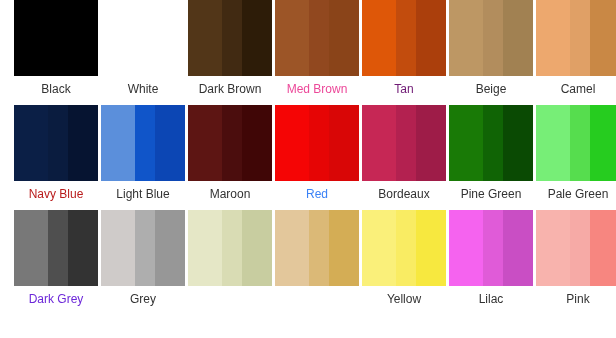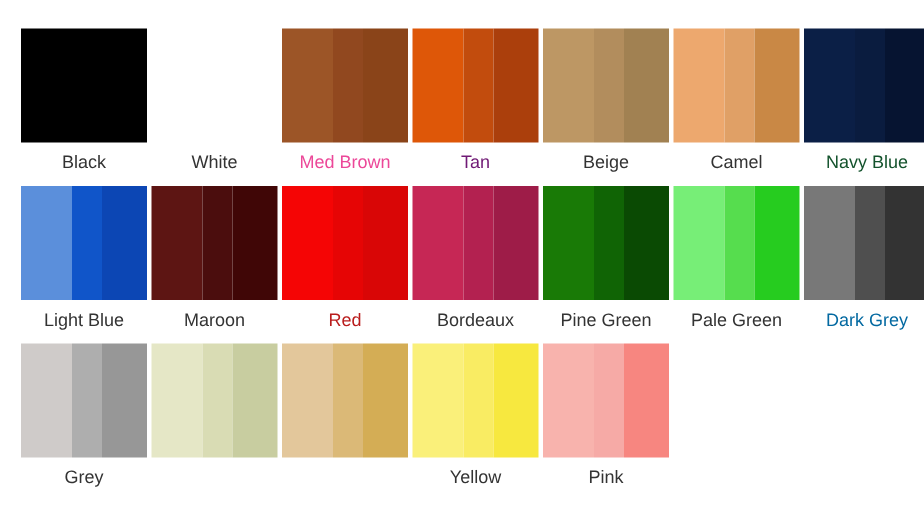--- a/index.html
+++ b/index.html
@@ -13,21 +13,20 @@
     font-family: "Liberation Sans", sans-serif;
     overflow: hidden;
   }
   #palette-grid {
     display: grid;
     grid-template-columns: repeat(7, 84px);
     grid-template-rows: repeat(3, 103px);
     column-gap: 3px;
     row-gap: 2px;
     padding-left: 14px;
-    padding-top: 19px;
     box-sizing: border-box;
   }
   .swatch-cell {
     display: flex;
     flex-direction: column;
     align-items: stretch;
     width: 84px;
   }
   .swatch-bands {
     display: flex;
@@ -65,20 +64,28 @@
     <div class="swatch-cell">
       <div class="swatch-bands">
         <div class="band band-a" style="background-color: rgb(255, 255, 255);"></div>
         <div class="band band-b" style="background-color: rgb(255, 255, 255);"></div>
         <div class="band band-c" style="background-color: rgb(255, 255, 255);"></div>
       </div>
       <div class="swatch-label" style="color: rgb(51, 51, 51);">White</div>
     </div>
     <div class="swatch-cell">
       <div class="swatch-bands">
+        <div class="band band-a" style="background-color: rgb(82, 54, 24);"></div>
+        <div class="band band-b" style="background-color: rgb(65, 42, 18);"></div>
+        <div class="band band-c" style="background-color: rgb(45, 28, 8);"></div>
+      </div>
+      <div class="swatch-label" style="color: rgb(51, 51, 51);">Dark Brown</div>
+    </div>
+    <div class="swatch-cell">
+      <div class="swatch-bands">
         <div class="band band-a" style="background-color: rgb(156, 85, 39);"></div>
         <div class="band band-b" style="background-color: rgb(145, 72, 31);"></div>
         <div class="band band-c" style="background-color: rgb(138, 68, 25);"></div>
       </div>
       <div class="swatch-label" style="color: #ec4899;">Med Brown</div>
     </div>
     <div class="swatch-cell">
       <div class="swatch-bands">
         <div class="band band-a" style="background-color: rgb(222, 87, 8);"></div>
         <div class="band band-b" style="background-color: rgb(194, 76, 13);"></div>
@@ -101,21 +108,21 @@
         <div class="band band-c" style="background-color: rgb(201, 136, 69);"></div>
       </div>
       <div class="swatch-label" style="color: rgb(51, 51, 51);">Camel</div>
     </div>
     <div class="swatch-cell">
       <div class="swatch-bands">
         <div class="band band-a" style="background-color: rgb(11, 31, 70);"></div>
         <div class="band band-b" style="background-color: rgb(10, 28, 63);"></div>
         <div class="band band-c" style="background-color: rgb(6, 20, 49);"></div>
       </div>
-      <div class="swatch-label" style="color: #14532d;">Navy Blue</div>
+      <div class="swatch-label" style="color: #b91c1c;">Navy Blue</div>
     </div>
     <div class="swatch-cell">
       <div class="swatch-bands">
         <div class="band band-a" style="background-color: rgb(91, 143, 219);"></div>
         <div class="band band-b" style="background-color: rgb(16, 85, 201);"></div>
         <div class="band band-c" style="background-color: rgb(12, 70, 180);"></div>
       </div>
       <div class="swatch-label" style="color: rgb(51, 51, 51);">Light Blue</div>
     </div>
     <div class="swatch-cell">
@@ -125,21 +132,21 @@
         <div class="band band-c" style="background-color: rgb(64, 6, 6);"></div>
       </div>
       <div class="swatch-label" style="color: rgb(51, 51, 51);">Maroon</div>
     </div>
     <div class="swatch-cell">
       <div class="swatch-bands">
         <div class="band band-a" style="background-color: rgb(245, 5, 5);"></div>
         <div class="band band-b" style="background-color: rgb(230, 5, 5);"></div>
         <div class="band band-c" style="background-color: rgb(217, 6, 6);"></div>
       </div>
-      <div class="swatch-label" style="color: #b91c1c;">Red</div>
+      <div class="swatch-label" style="color: #3b82f6;">Red</div>
     </div>
     <div class="swatch-cell">
       <div class="swatch-bands">
         <div class="band band-a" style="background-color: rgb(198, 39, 85);"></div>
         <div class="band band-b" style="background-color: rgb(179, 33, 80);"></div>
         <div class="band band-c" style="background-color: rgb(158, 28, 72);"></div>
       </div>
       <div class="swatch-label" style="color: rgb(51, 51, 51);">Bordeaux</div>
     </div>
     <div class="swatch-cell">
@@ -157,21 +164,21 @@
         <div class="band band-c" style="background-color: rgb(38, 204, 31);"></div>
       </div>
       <div class="swatch-label" style="color: rgb(51, 51, 51);">Pale Green</div>
     </div>
     <div class="swatch-cell">
       <div class="swatch-bands">
         <div class="band band-a" style="background-color: rgb(120, 120, 120);"></div>
         <div class="band band-b" style="background-color: rgb(79, 79, 79);"></div>
         <div class="band band-c" style="background-color: rgb(51, 51, 51);"></div>
       </div>
-      <div class="swatch-label" style="color: #0369a1;">Dark Grey</div>
+      <div class="swatch-label" style="color: #6d28d9;">Dark Grey</div>
     </div>
     <div class="swatch-cell">
       <div class="swatch-bands">
         <div class="band band-a" style="background-color: rgb(207, 203, 201);"></div>
         <div class="band band-b" style="background-color: rgb(174, 174, 174);"></div>
         <div class="band band-c" style="background-color: rgb(151, 151, 151);"></div>
       </div>
       <div class="swatch-label" style="color: rgb(51, 51, 51);">Grey</div>
     </div>
     <div class="swatch-cell">
@@ -191,19 +198,27 @@
     <div class="swatch-cell">
       <div class="swatch-bands">
         <div class="band band-a" style="background-color: rgb(250, 240, 122);"></div>
         <div class="band band-b" style="background-color: rgb(249, 236, 99);"></div>
         <div class="band band-c" style="background-color: rgb(247, 232, 63);"></div>
       </div>
       <div class="swatch-label" style="color: rgb(51, 51, 51);">Yellow</div>
     </div>
     <div class="swatch-cell">
       <div class="swatch-bands">
+        <div class="band band-a" style="background-color: rgb(245, 99, 239);"></div>
+        <div class="band band-b" style="background-color: rgb(224, 91, 216);"></div>
+        <div class="band band-c" style="background-color: rgb(201, 78, 196);"></div>
+      </div>
+      <div class="swatch-label" style="color: rgb(51, 51, 51);">Lilac</div>
+    </div>
+    <div class="swatch-cell">
+      <div class="swatch-bands">
         <div class="band band-a" style="background-color: rgb(248, 179, 173);"></div>
         <div class="band band-b" style="background-color: rgb(246, 170, 166);"></div>
         <div class="band band-c" style="background-color: rgb(247, 134, 128);"></div>
       </div>
       <div class="swatch-label" style="color: rgb(51, 51, 51);">Pink</div>
     </div>
   </div>
 
 </body></html>

